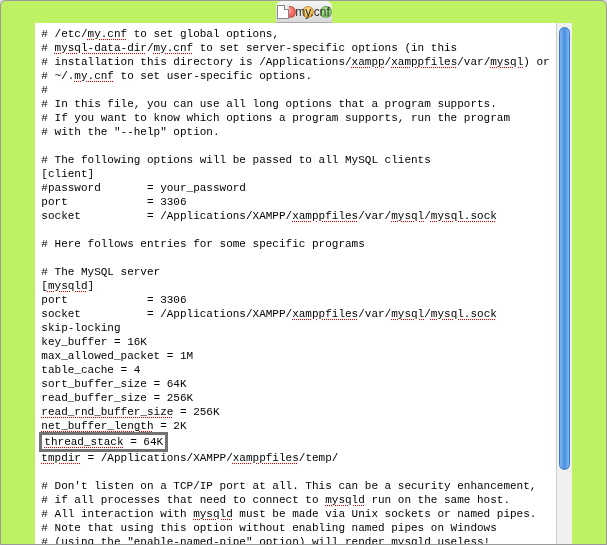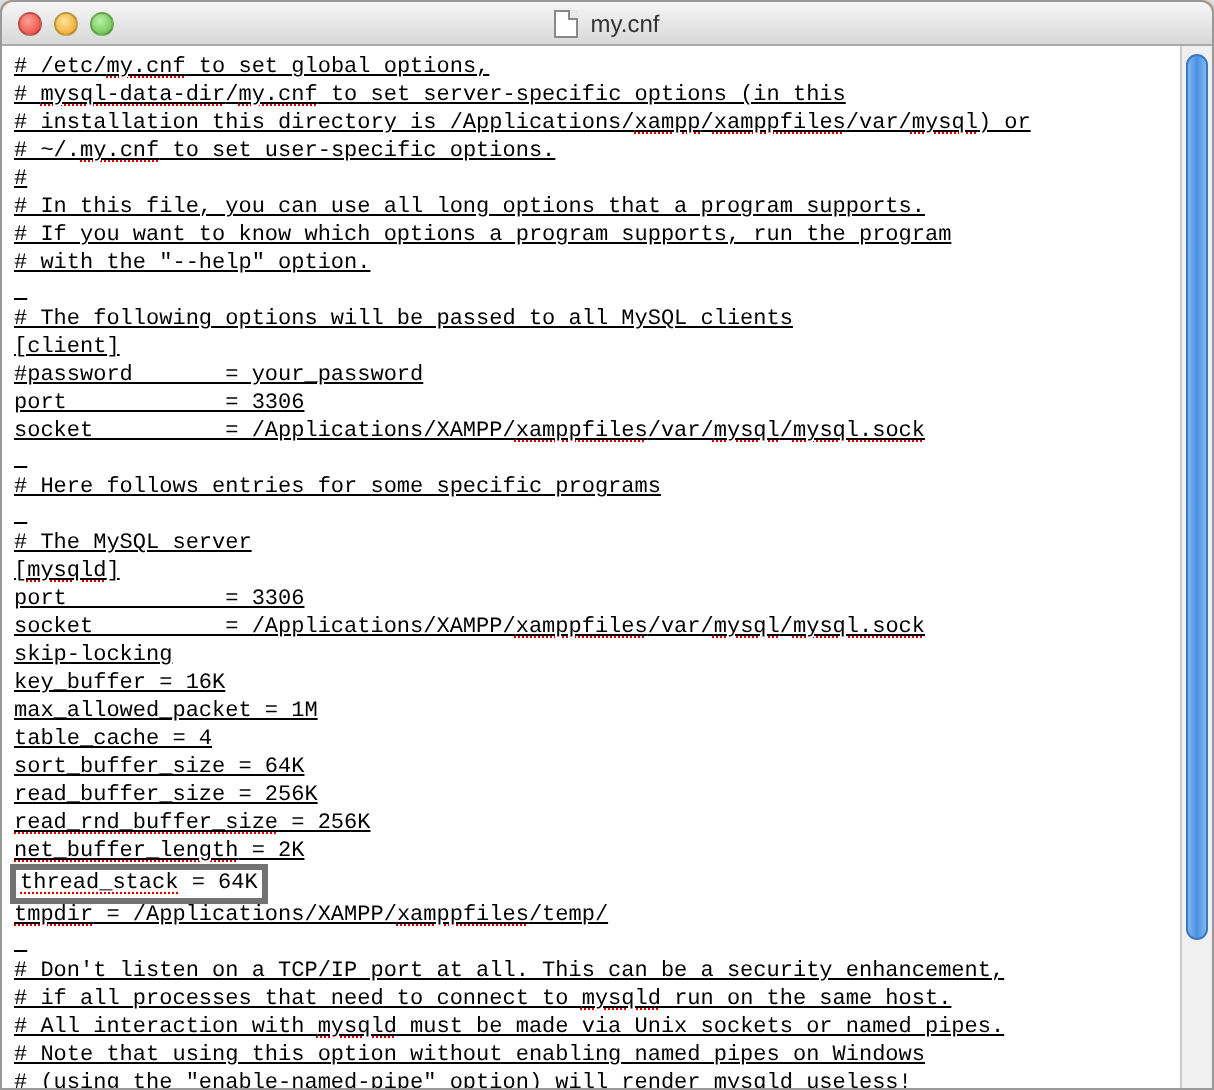--- a/index.html
+++ b/index.html
@@ -7,26 +7,27 @@
       font-family: Monaco, "Courier New", monospace;
       font-size: 11px;
       background: #e8e8e8;
       width: 607px;
       height: 545px;
       overflow: hidden;
     }
     .window {
       width: 607px;
       height: 545px;
-      background: #fdba74;
+      background: #bef264;
       border: 1px solid #999;
       border-radius: 6px 6px 0 0;
       display: flex;
       flex-direction: column;
       box-shadow: 0 2px 8px rgba(0,0,0,0.3);
+      align-items: center;
     }
     .titlebar {
       height: 22px;
       background: linear-gradient(to bottom, #f6f6f6, #d8d8d8);
       border-bottom: 1px solid #aaa;
       border-radius: 6px 6px 0 0;
       display: flex;
       align-items: center;
       position: relative;
     }
@@ -71,21 +72,20 @@
     .title-text {
       font-family: "Lucida Grande", sans-serif;
       font-size: 12px;
       color: #333;
     }
     .content-area {
       flex: 1;
       display: flex;
       overflow: hidden;
       background: #fff;
-      text-decoration: underline;
     }
     .editor {
       flex: 1;
       padding: 4px 6px;
       white-space: pre;
       overflow: hidden;
       line-height: 14px;
       color: #000;
     }
     .scrollbar {

